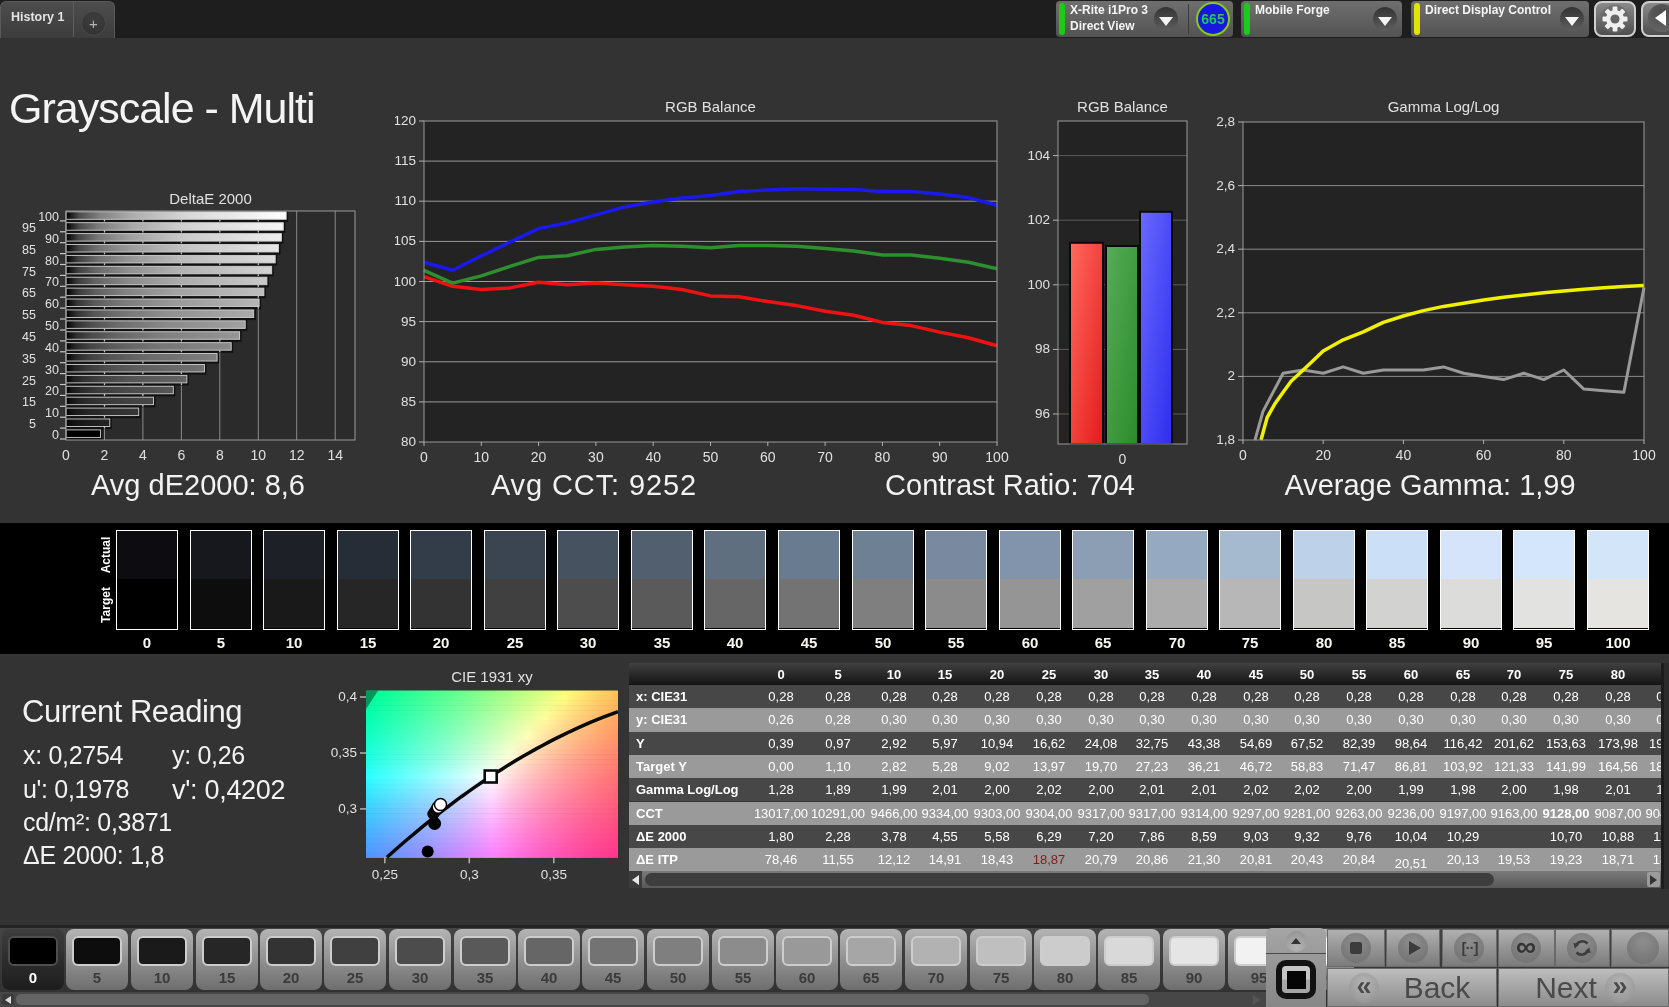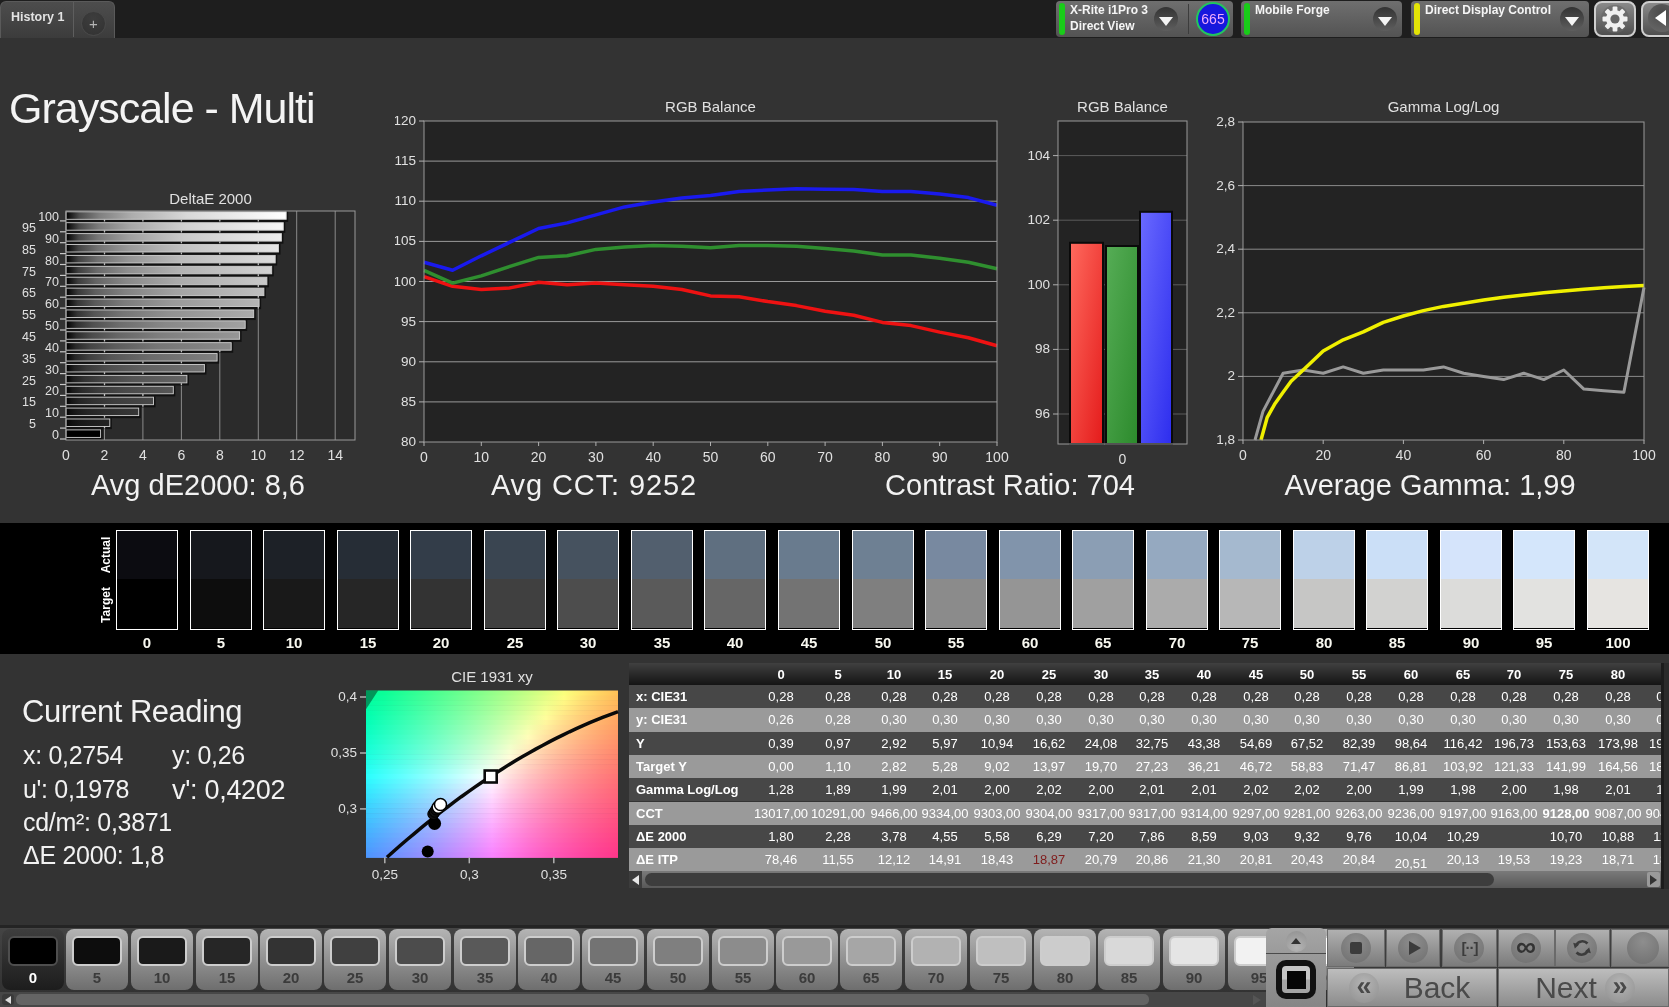--- a/index.html
+++ b/index.html
@@ -11,21 +11,21 @@
 <div class="abs" style="left:11px;top:10px;color:#e3e3e3;font-size:12.5px;font-weight:bold;">History 1</div>
 <div class="abs" style="left:73px;top:2px;width:1px;height:35px;background:#5e5e5e;"></div>
 <div class="abs" style="left:81px;top:11px;width:25px;height:25px;border-radius:50%;background:radial-gradient(circle at 50% 30%,#3d3d3d,#323232);border:1px solid #4a4a4a;color:#b5b5b5;font-size:15px;text-align:center;line-height:23px;">+</div>
 <div class="abs" style="left:1056px;top:1px;width:177px;height:36px;background:linear-gradient(#6f6f6f,#535353);border-radius:4px;"></div>
 <div class="abs" style="left:1059px;top:3px;width:6px;height:32px;background:#19cc19;border-radius:3px;"></div>
 <div class="abs" style="left:1070px;top:3px;color:#f5f5f5;font-size:12px;font-weight:bold;white-space:nowrap;">X-Rite i1Pro 3</div>
 <div class="abs" style="left:1070px;top:19px;color:#f5f5f5;font-size:12px;font-weight:bold;white-space:nowrap;">Direct View</div>
 <div class="abs" style="left:1154px;top:7px;width:24px;height:24px;border-radius:50%;background:linear-gradient(#333333,#5e5e5e);"></div>
 <div class="abs" style="left:1159px;top:17px;width:0;height:0;border-left:7px solid transparent;border-right:7px solid transparent;border-top:9px solid #f5f5f5;"></div>
 <div class="abs" style="left:1188px;top:4px;width:1px;height:30px;background:#3c3c3c;"></div>
-<div class="abs" style="left:1196px;top:2px;width:34px;height:34px;border-radius:50%;background:#1717dd;border:2px solid #22c55e;color:#f0abfc;font-size:14px;font-weight:normal;text-align:center;line-height:30px;">665</div>
+<div class="abs" style="left:1196px;top:2px;width:34px;height:34px;border-radius:50%;background:#1717dd;border:2px solid #84cc16;color:#22c55e;font-size:14px;font-weight:bold;text-align:center;line-height:30px;">665</div>
 <div class="abs" style="left:1241px;top:1px;width:161px;height:36px;background:linear-gradient(#6f6f6f,#535353);border-radius:4px;"></div>
 <div class="abs" style="left:1244px;top:3px;width:6px;height:32px;background:#19cc19;border-radius:3px;"></div>
 <div class="abs" style="left:1255px;top:3px;color:#f5f5f5;font-size:12px;font-weight:bold;white-space:nowrap;">Mobile Forge</div>
 <div class="abs" style="left:1373px;top:7px;width:24px;height:24px;border-radius:50%;background:linear-gradient(#333333,#5e5e5e);"></div>
 <div class="abs" style="left:1378px;top:17px;width:0;height:0;border-left:7px solid transparent;border-right:7px solid transparent;border-top:9px solid #f5f5f5;"></div>
 <div class="abs" style="left:1411px;top:1px;width:178px;height:36px;background:linear-gradient(#6f6f6f,#535353);border-radius:4px;"></div>
 <div class="abs" style="left:1414px;top:3px;width:6px;height:32px;background:#e3e306;border-radius:3px;"></div>
 <div class="abs" style="left:1425px;top:3px;color:#f5f5f5;font-size:12px;font-weight:bold;white-space:nowrap;">Direct Display Control</div>
 <div class="abs" style="left:1560px;top:7px;width:24px;height:24px;border-radius:50%;background:linear-gradient(#333333,#5e5e5e);"></div>
 <div class="abs" style="left:1565px;top:17px;width:0;height:0;border-left:7px solid transparent;border-right:7px solid transparent;border-top:9px solid #f5f5f5;"></div>
@@ -1293,21 +1293,21 @@
       <span class="abs" style="left:368px;top:4px;transform:translateX(-50%);color:#ffffff;font-size:13px;white-space:nowrap;">10,94</span>
       <span class="abs" style="left:420px;top:4px;transform:translateX(-50%);color:#ffffff;font-size:13px;white-space:nowrap;">16,62</span>
       <span class="abs" style="left:472px;top:4px;transform:translateX(-50%);color:#ffffff;font-size:13px;white-space:nowrap;">24,08</span>
       <span class="abs" style="left:523px;top:4px;transform:translateX(-50%);color:#ffffff;font-size:13px;white-space:nowrap;">32,75</span>
       <span class="abs" style="left:575px;top:4px;transform:translateX(-50%);color:#ffffff;font-size:13px;white-space:nowrap;">43,38</span>
       <span class="abs" style="left:627px;top:4px;transform:translateX(-50%);color:#ffffff;font-size:13px;white-space:nowrap;">54,69</span>
       <span class="abs" style="left:678px;top:4px;transform:translateX(-50%);color:#ffffff;font-size:13px;white-space:nowrap;">67,52</span>
       <span class="abs" style="left:730px;top:4px;transform:translateX(-50%);color:#ffffff;font-size:13px;white-space:nowrap;">82,39</span>
       <span class="abs" style="left:782px;top:4px;transform:translateX(-50%);color:#ffffff;font-size:13px;white-space:nowrap;">98,64</span>
       <span class="abs" style="left:834px;top:4px;transform:translateX(-50%);color:#ffffff;font-size:13px;white-space:nowrap;">116,42</span>
-      <span class="abs" style="left:885px;top:4px;transform:translateX(-50%);color:#ffffff;font-size:13px;white-space:nowrap;">196,73</span>
+      <span class="abs" style="left:885px;top:4px;transform:translateX(-50%);color:#ffffff;font-size:13px;white-space:nowrap;">201,62</span>
       <span class="abs" style="left:937px;top:4px;transform:translateX(-50%);color:#ffffff;font-size:13px;white-space:nowrap;">153,63</span>
       <span class="abs" style="left:989px;top:4px;transform:translateX(-50%);color:#ffffff;font-size:13px;white-space:nowrap;">173,98</span>
       <span class="abs" style="left:1040px;top:4px;transform:translateX(-50%);color:#ffffff;font-size:13px;white-space:nowrap;">198,17</span>
     </div>
     <div class="abs" style="left:0;top:91.9px;width:1032px;height:35px;background:#9a9a9a;">
       <span class="abs" style="left:7px;top:4px;color:#ffffff;font-size:13px;font-weight:bold;white-space:nowrap;">Target Y</span>
       <span class="abs" style="left:152px;top:4px;transform:translateX(-50%);color:#ffffff;font-size:13px;white-space:nowrap;">0,00</span>
       <span class="abs" style="left:209px;top:4px;transform:translateX(-50%);color:#ffffff;font-size:13px;white-space:nowrap;">1,10</span>
       <span class="abs" style="left:265px;top:4px;transform:translateX(-50%);color:#ffffff;font-size:13px;white-space:nowrap;">2,82</span>
       <span class="abs" style="left:316px;top:4px;transform:translateX(-50%);color:#ffffff;font-size:13px;white-space:nowrap;">5,28</span>

